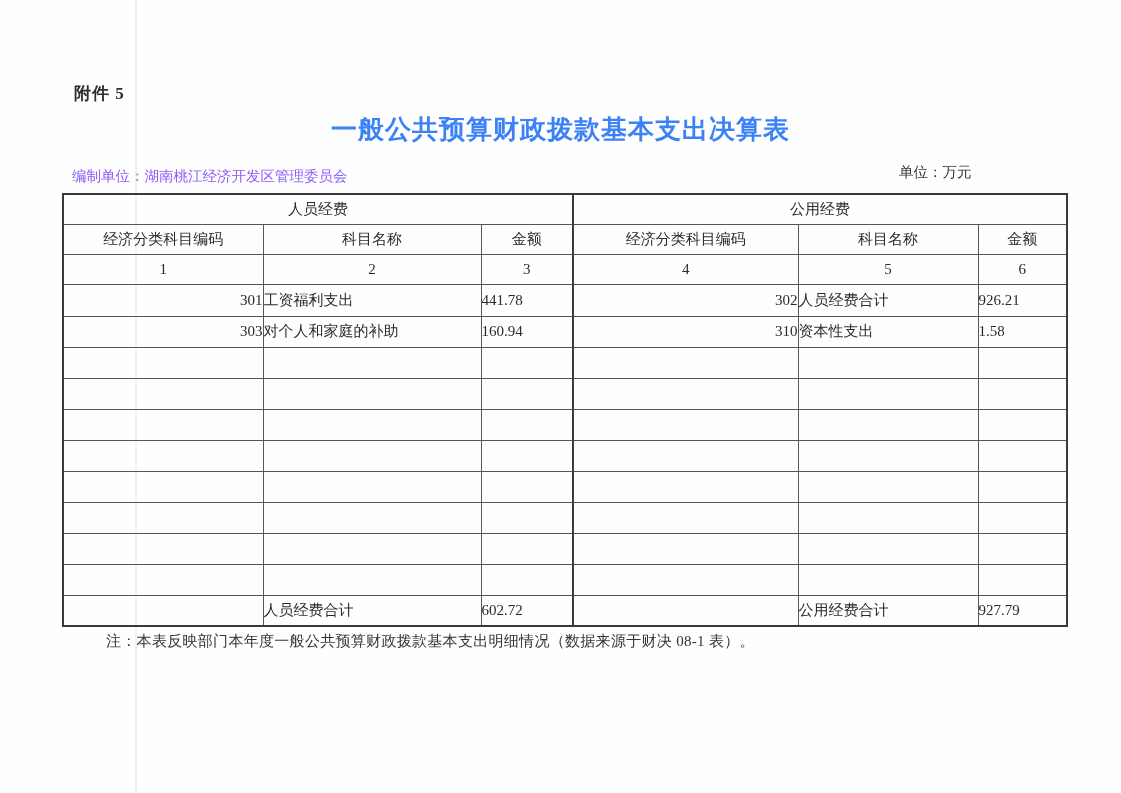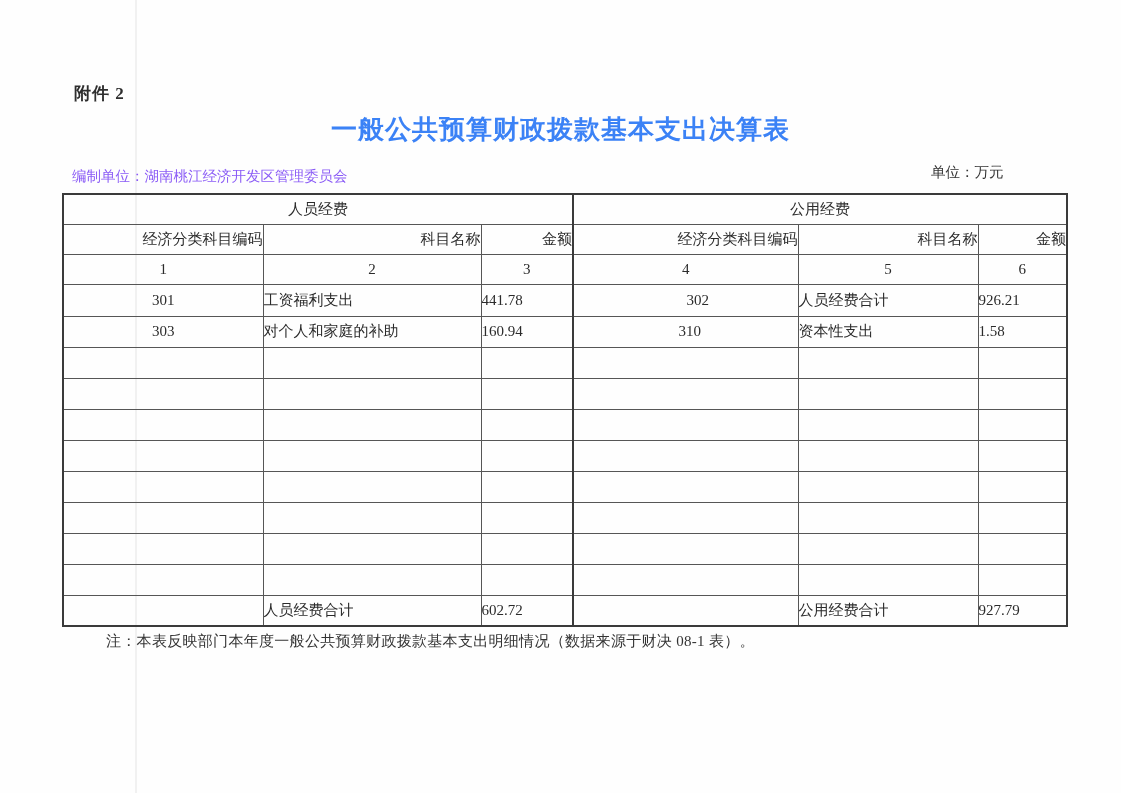--- a/index.html
+++ b/index.html
@@ -25,21 +25,21 @@
     text-align:center;
     font-family:"Liberation Sans", sans-serif;
     font-size:26px;font-weight:700;color:#3b82f6;
     letter-spacing:1px;
   }
   .prepared{
     position:absolute;left:72px;top:167px;
     font-size:14.5px;color:#8b5cf6;
   }
   .unit{
-    position:absolute;left:931px;top:163px;
+    position:absolute;left:899px;top:163px;
     font-size:14.5px;color:#333;
   }
   table.main{
     position:absolute;left:62px;top:193px;
     width:1004px;
     table-layout:fixed;
     border-collapse:collapse;
     border:2px solid #3a3a3a;
   }
   table.main td, table.main th{
@@ -55,44 +55,44 @@
   tr.h31{height:31px;margin-left:44px;}
   tr.h32{height:32px;}
   th.section{
     font-family:Liberation Serif, serif;
     font-weight:700;font-size:15.5px;
     text-align:center;color:#262626;
   }
   th.colhead{
     font-family:"Liberation Sans", sans-serif;
     font-weight:700;font-size:15px;
-    text-align:right;color:#262626;
+    text-align:center;color:#262626;
   }
   td.numhead{text-align:center;font-size:15px;}
-  td.code{text-align:center;padding-left:4px;}
+  td.code{text-align:right;padding-left:4px;}
   td.code.pad{padding-left:24px;}
   td.code.indent{padding-left:8px;}
   td.name{text-align:left;padding-left:8px;}
   td.amount{text-align:left;padding-left:7px;}
   .mid{border-left:2px solid #3a3a3a !important;}
   .note{
     position:absolute;left:86px;top:632px;
     font-size:15px;color:#333;
     letter-spacing:0.3px;
     margin-left:20px;
   }
 </style>
 </head>
 <body>
 
 <div id="page">
 
   <div class="scan-line"></div>
 
-  <div class="attachment">附件 2</div>
+  <div class="attachment">附件 5</div>
 
   <div class="doc-title">一般公共预算财政拨款基本支出决算表</div>
 
   <div class="prepared"><span>编制单位：</span><span>湖南桃江经济开发区管理委员会</span></div>
 
   <div class="unit">单位：万元</div>
 
   <table class="main">
     <colgroup>
       <col style="width:200px">

